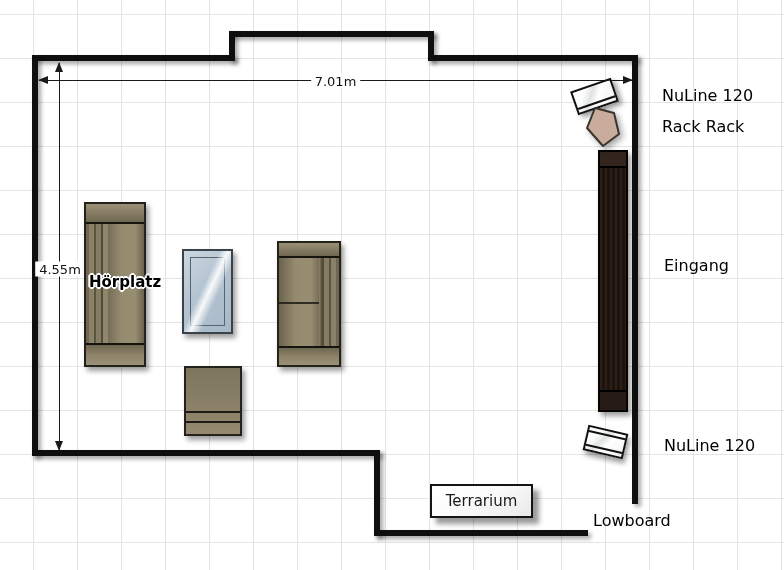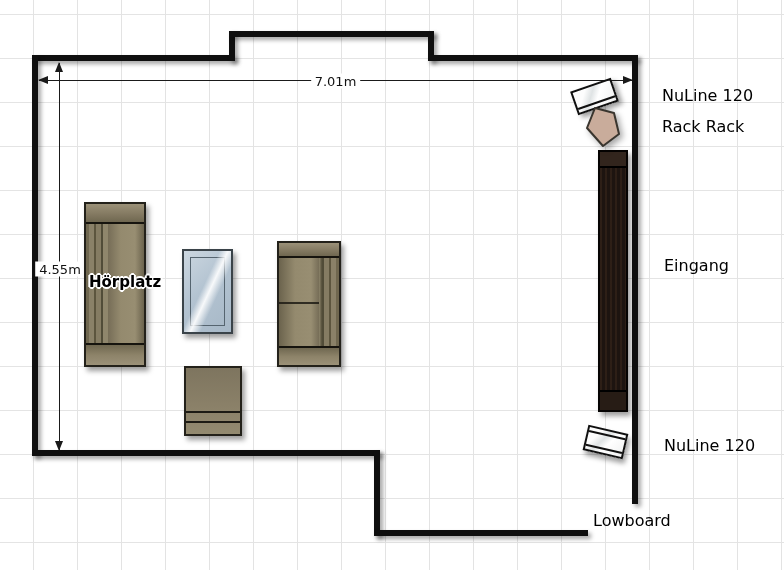--- a/index.html
+++ b/index.html
@@ -170,20 +170,23 @@
   </div>
   <div class="furn speaker speaker-bottom">
     <div class="spk-line-top"></div>
     <div class="spk-line-bottom"></div>
   </div>
 
   <svg class="hifi-rack-shape" width="38" height="42" viewBox="0 0 38 42" style="filter:drop-shadow(3px 3px 3px rgba(0,0,0,.35));">
     <polygon points="11,2 30,7 35,28 19,40 3,22" fill="#c9ac9b" stroke="#39352e" stroke-width="2" stroke-linejoin="round"></polygon>
   </svg>
 
+  <div class="furn terrarium">
+    <span>Terrarium</span>
+  </div>
 
   <div class="lbl lbl-nuline-top">NuLine 120</div>
   <div class="lbl lbl-hifi">Rack Rack</div>
   <div class="lbl lbl-lowboard">Eingang</div>
   <div class="lbl lbl-nuline-bottom">NuLine 120</div>
   <div class="lbl lbl-eingang">Lowboard</div>
   <div class="lbl lbl-hoerplatz">Hörplatz</div>
 
 </div>
 

